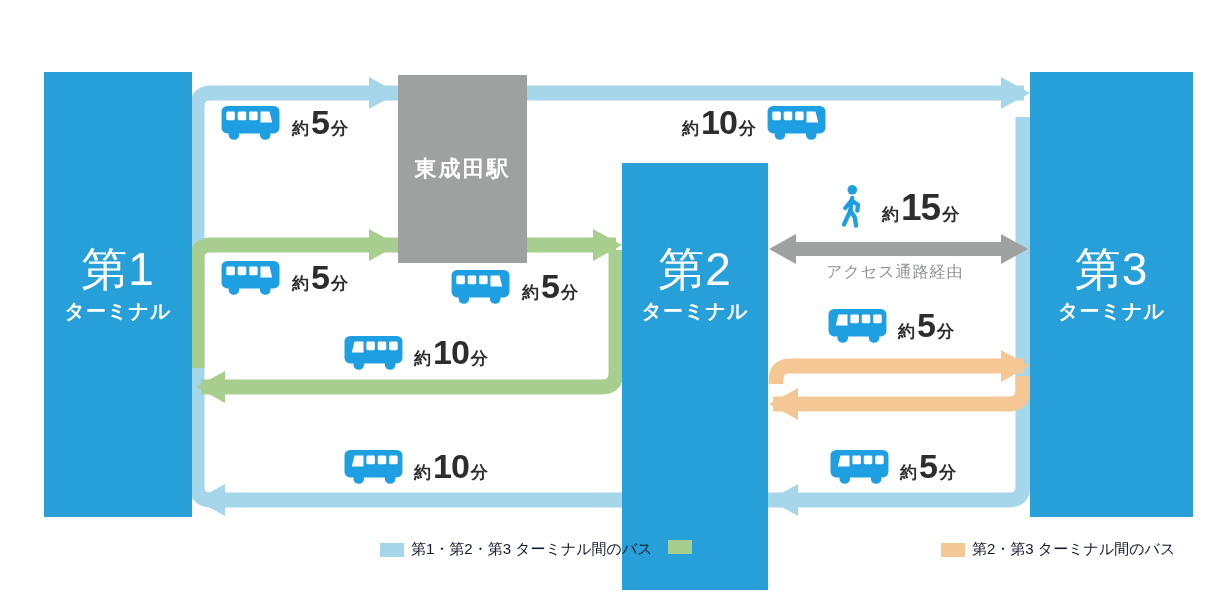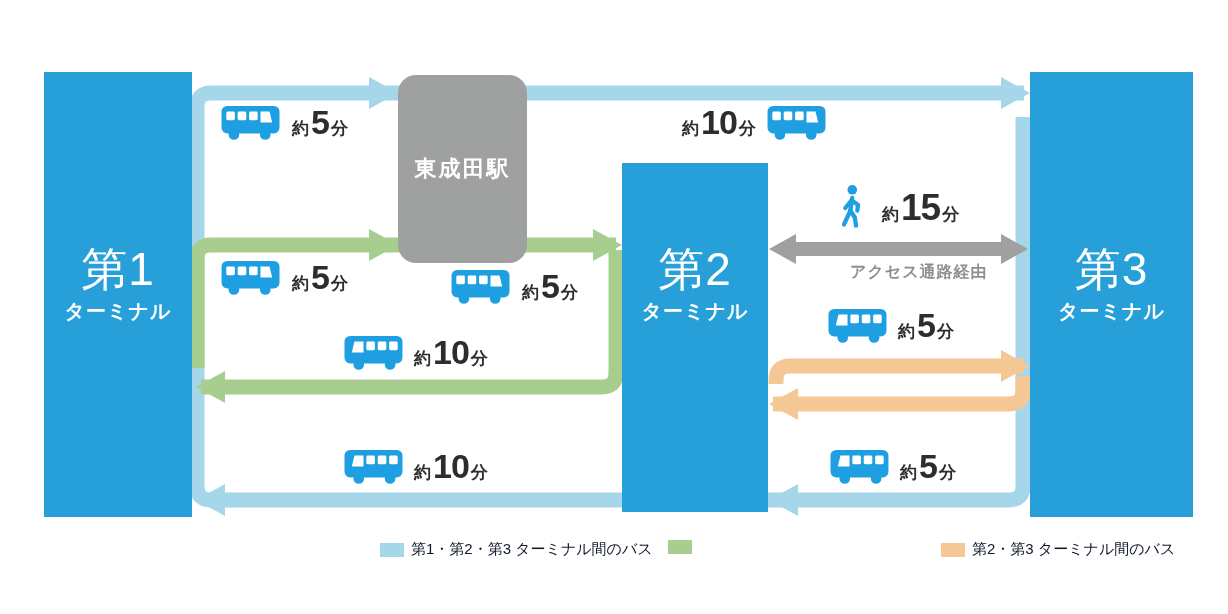--- a/index.html
+++ b/index.html
@@ -9,23 +9,23 @@
   }
   .stage svg{display:block;}
   .layer{position:absolute;left:0;top:0;width:1228px;height:614px;}
   .z1{z-index:1;} .z2{z-index:2;} .z3{z-index:3;}
 
   
   .box{position:absolute;color:#fff;}
   .box-blue{background:#27A0DA;}
   .box-gray{background:#9FA0A0;display:flex;align-items:center;justify-content:center;}
   .t1{left:44px;top:72px;width:148px;height:445px;}
-  .t2{left:622px;top:163px;width:146px;height:349px;}
+  .t2{left:622px;top:163px;width:146px;height:427px;}
   .t3{left:1030px;top:72px;width:163px;height:445px;}
-  .sta{left:398px;top:75px;width:129px;height:188px;border-radius:18px;}
+  .sta{left:398px;top:75px;width:129px;height:188px;}
   .tbox-label{position:absolute;left:0;width:100%;text-align:center;line-height:1;}
   .t1 .tbox-label,.t3 .tbox-label{top:174px;}
   .t2 .tbox-label{top:83px;}
   .tname{font-size:46px;font-weight:normal;letter-spacing:1px;}
   .tsub{font-size:20px;font-weight:bold;margin-top:9px;letter-spacing:1px;}
   .staname{font-size:22px;font-weight:bold;letter-spacing:2px;}
 
   
   .tlabel{position:absolute;display:flex;align-items:center;gap:10px;z-index:3;}
   .ttext{display:flex;align-items:baseline;color:#2D2D2D;white-space:nowrap;}
@@ -211,21 +211,21 @@
   <div class="tlabel walk" style="left:834px;top:184px;gap:14px;">
     <svg viewBox="0 0 26 38" width="34" height="48">
         <use href="#walk-shape"></use>
       </svg>
     <span class="ttext">
       <span class="t-sm">約</span>
       <span class="t-lg">15</span>
       <span class="t-sm">分</span>
     </span>
   </div>
-  <div class="note" style="left:850px;top:262px;font-weight:bold;">アクセス通路経由</div>
+  <div class="note" style="left:826px;top:262px;">アクセス通路経由</div>
 
   <div class="legend-item" style="left:380px;">
     <span class="swatch sw-blue"></span>
     <span class="legend-label">第1・第2・第3 ターミナル間のバス</span>
   </div>
   <div class="legend-item" style="left:668px;">
     <span class="swatch sw-green"></span>
   </div>
   <div class="legend-item" style="left:941px;">
     <span class="swatch sw-orange"></span>

